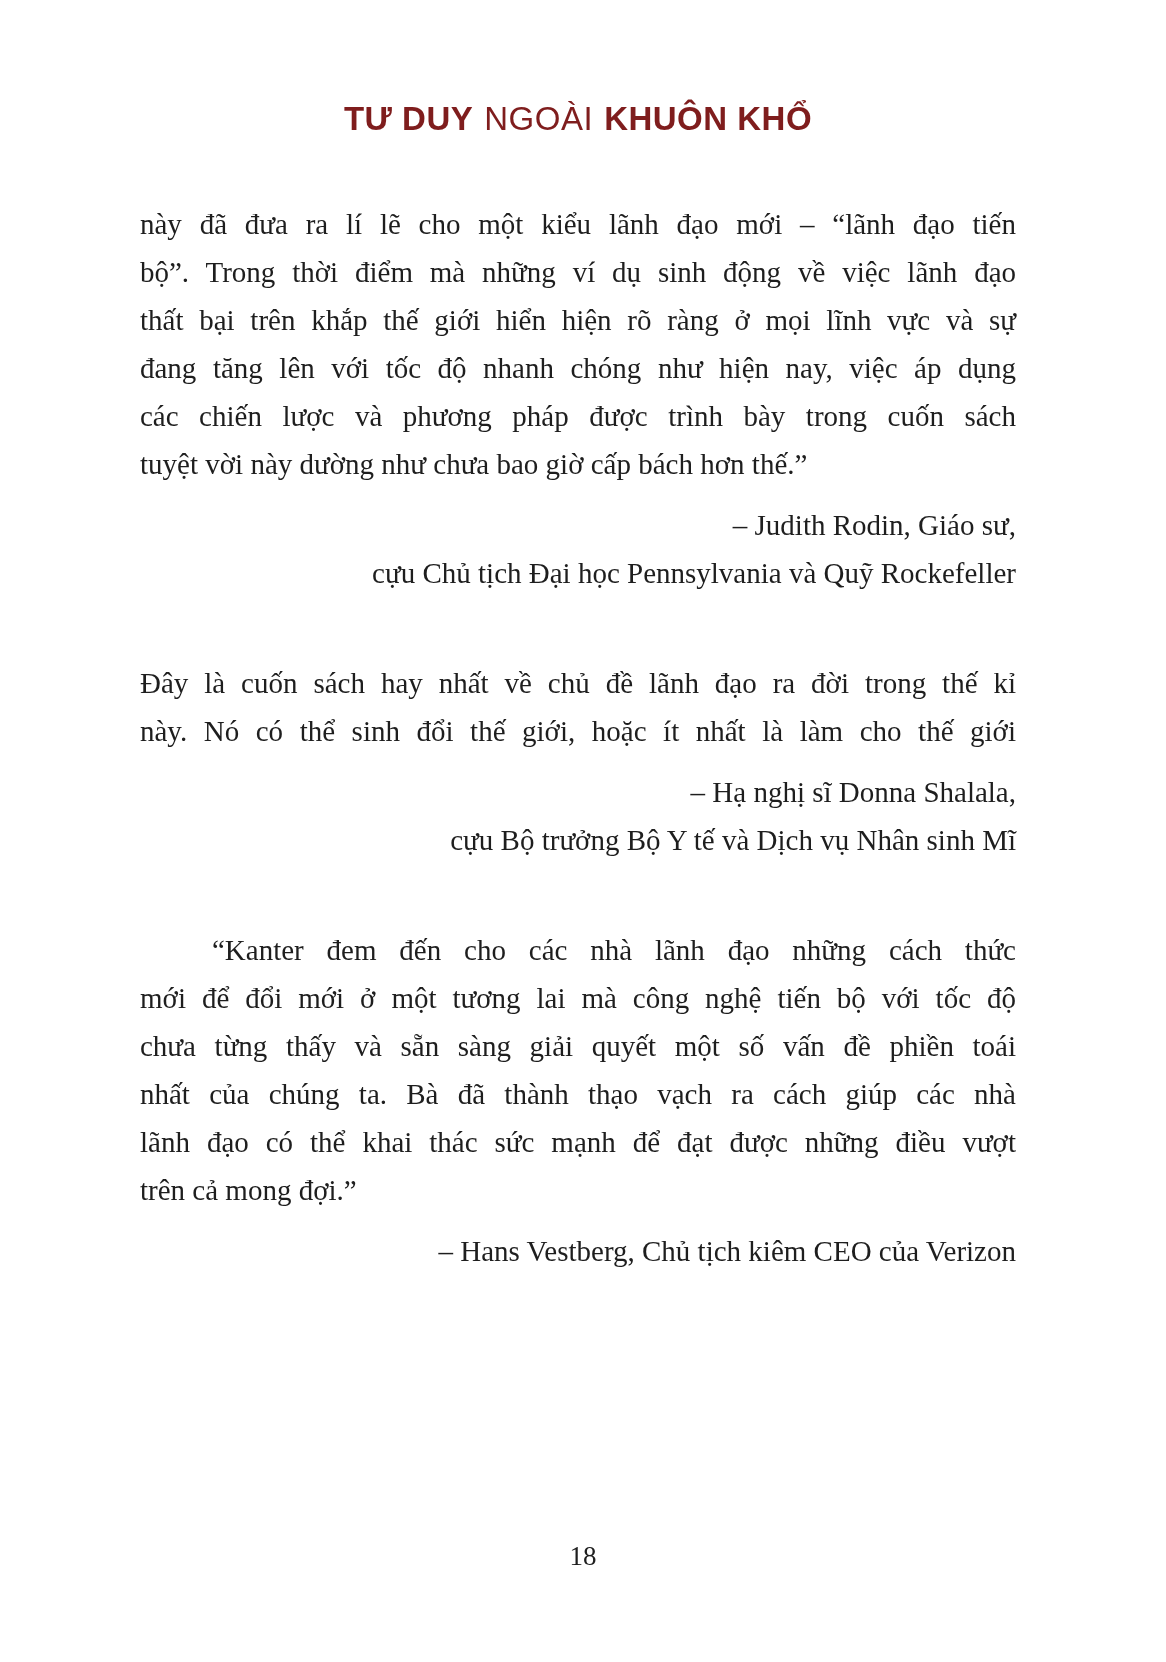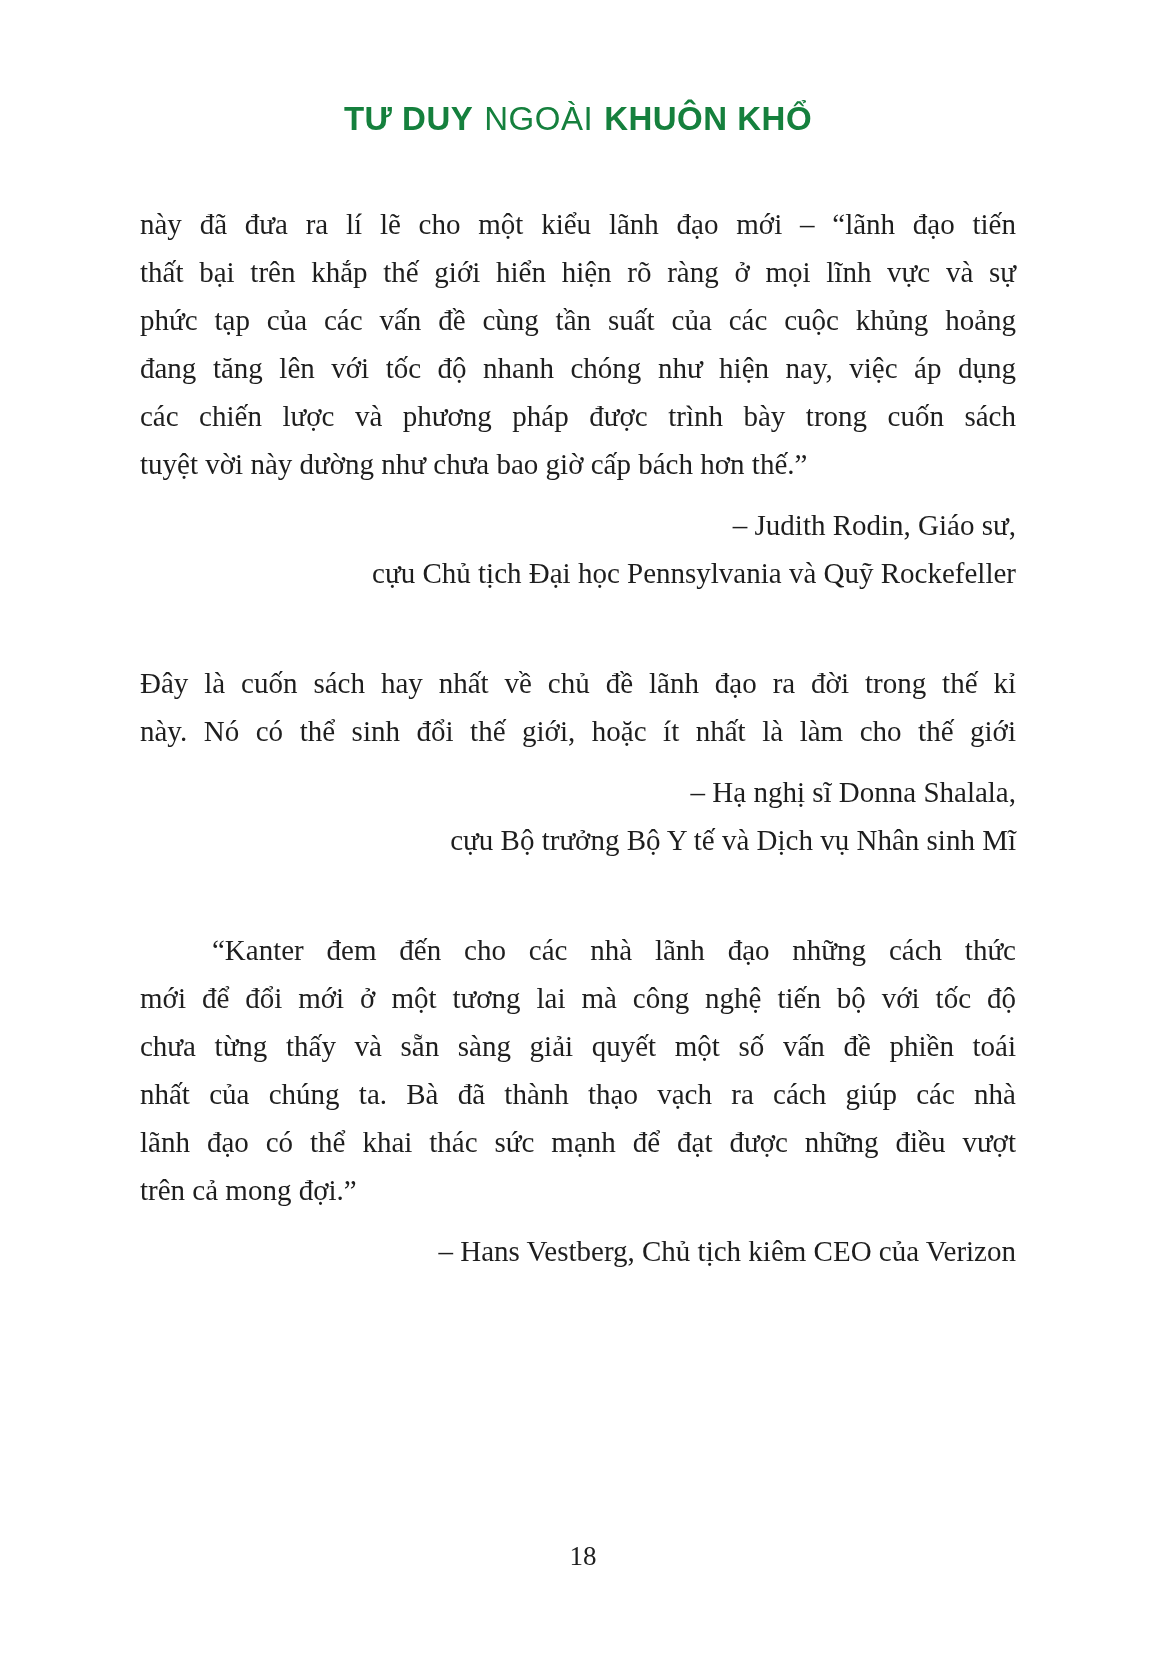--- a/index.html
+++ b/index.html
@@ -15,21 +15,21 @@
     overflow: hidden;
     font-family: "Liberation Serif", "DejaVu Serif", serif;
   }
   .title {
     width: 876px;
     margin: 0 0 0 140px;
     text-align: center;
     font-family: "Liberation Sans", "DejaVu Sans", sans-serif;
     font-size: 33px;
     letter-spacing: 0.5px;
-    color: #15803d;
+    color: #7f1d1d;
     white-space: nowrap;
   }
   .title .bold  { font-weight: 700; }
   .title .light { font-weight: 400; }
   .title span + span { margin-left: 11px; }
   .content {
     width: 876px;
     margin: 62px 0 0 140px;
     font-size: 29px;
     color: #1e1e1e;
@@ -67,22 +67,22 @@
 <div class="page">
 
   <header>
     <h1 class="title"><span class="bold">TƯ DUY</span><span class="light">NGOÀI</span><span class="bold">KHUÔN KHỔ</span></h1>
   </header>
 
   <main class="content">
 
   <div class="block quote">
         <div class="line justify">này đã đưa ra lí lẽ cho một kiểu lãnh đạo mới – “lãnh đạo tiến</div>
+        <div class="line justify">bộ”. Trong thời điểm mà những ví dụ sinh động về việc lãnh đạo</div>
         <div class="line justify">thất bại trên khắp thế giới hiển hiện rõ ràng ở mọi lĩnh vực và sự</div>
-        <div class="line justify">phức tạp của các vấn đề cùng tần suất của các cuộc khủng hoảng</div>
         <div class="line justify">đang tăng lên với tốc độ nhanh chóng như hiện nay, việc áp dụng</div>
         <div class="line justify">các chiến lược và phương pháp được trình bày trong cuốn sách</div>
         <div class="line">tuyệt vời này dường như chưa bao giờ cấp bách hơn thế.”</div>
       </div>
       <div class="block attribution">
         <div class="line right">– Judith Rodin, Giáo sư,</div>
         <div class="line right">cựu Chủ tịch Đại học Pennsylvania và Quỹ Rockefeller</div>
       </div>
       <div class="block quote">
         <div class="line justify">Đây là cuốn sách hay nhất về chủ đề lãnh đạo ra đời trong thế kỉ</div>

